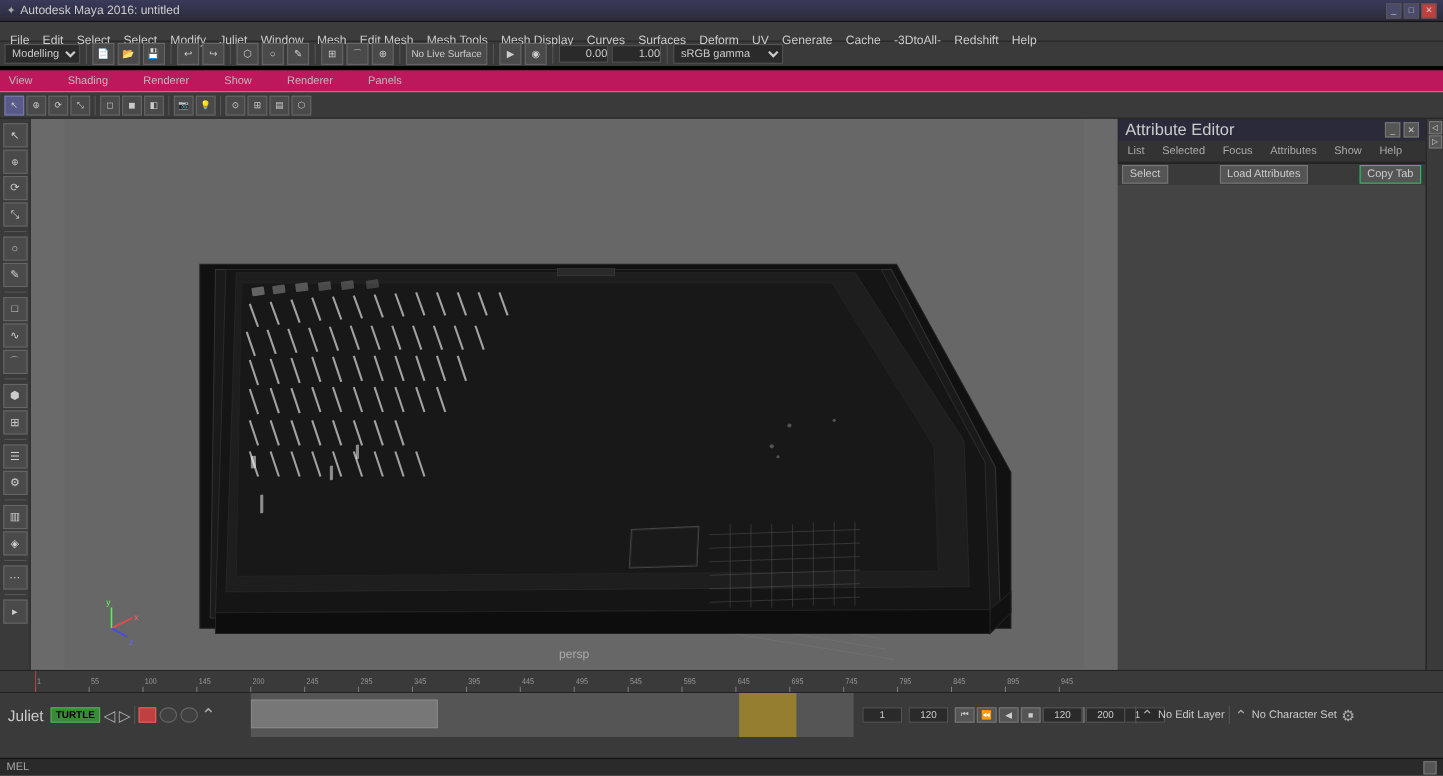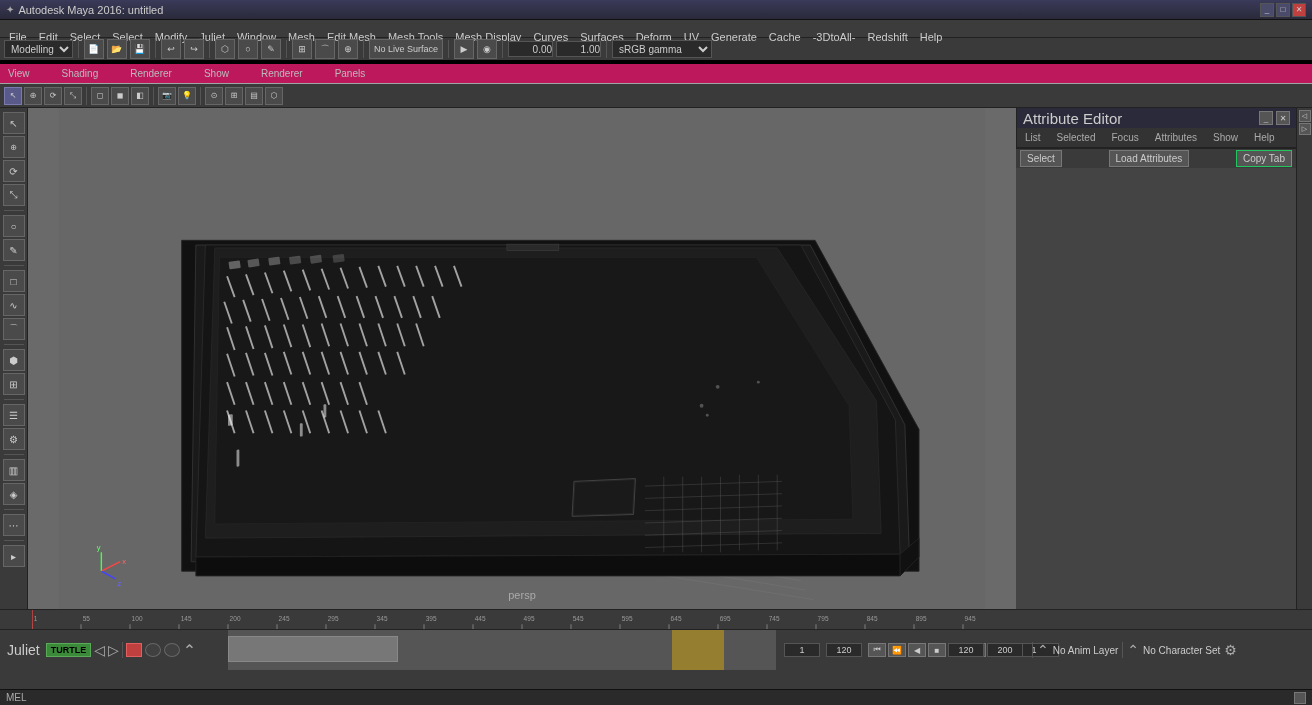--- a/index.html
+++ b/index.html
@@ -893,21 +893,21 @@
     </div>
 
     <div style="width:80px;display:flex;align-items:center;gap:3px;padding:0 4px;">
       <input class="range-input" type="text" value="120" style="">
       <input class="range-input" type="text" value="200" style="">
     </div>
 
     <div style="width:280px;display:flex;align-items:center;gap:4px;padding:0 4px;font-size:10px;color:#ccc;">
       <div style="width:1px;height:16px;background:#555;"></div>
       <div style="font-size:14px;color:#aaa;cursor:pointer;">⌃</div>
-      <span>No Anim Layer</span>
+      <span>No Edit Layer</span>
       <div style="width:1px;height:16px;background:#555;"></div>
       <div style="font-size:14px;color:#aaa;cursor:pointer;">⌃</div>
       <span>No Character Set</span>
       <div style="font-size:14px;color:#aaa;cursor:pointer;">⚙</div>
     </div>
   </div>
 </div>
 
 <div id="status-bar">
   <span style="color:#aaa;font-size:10px;">MEL</span>

